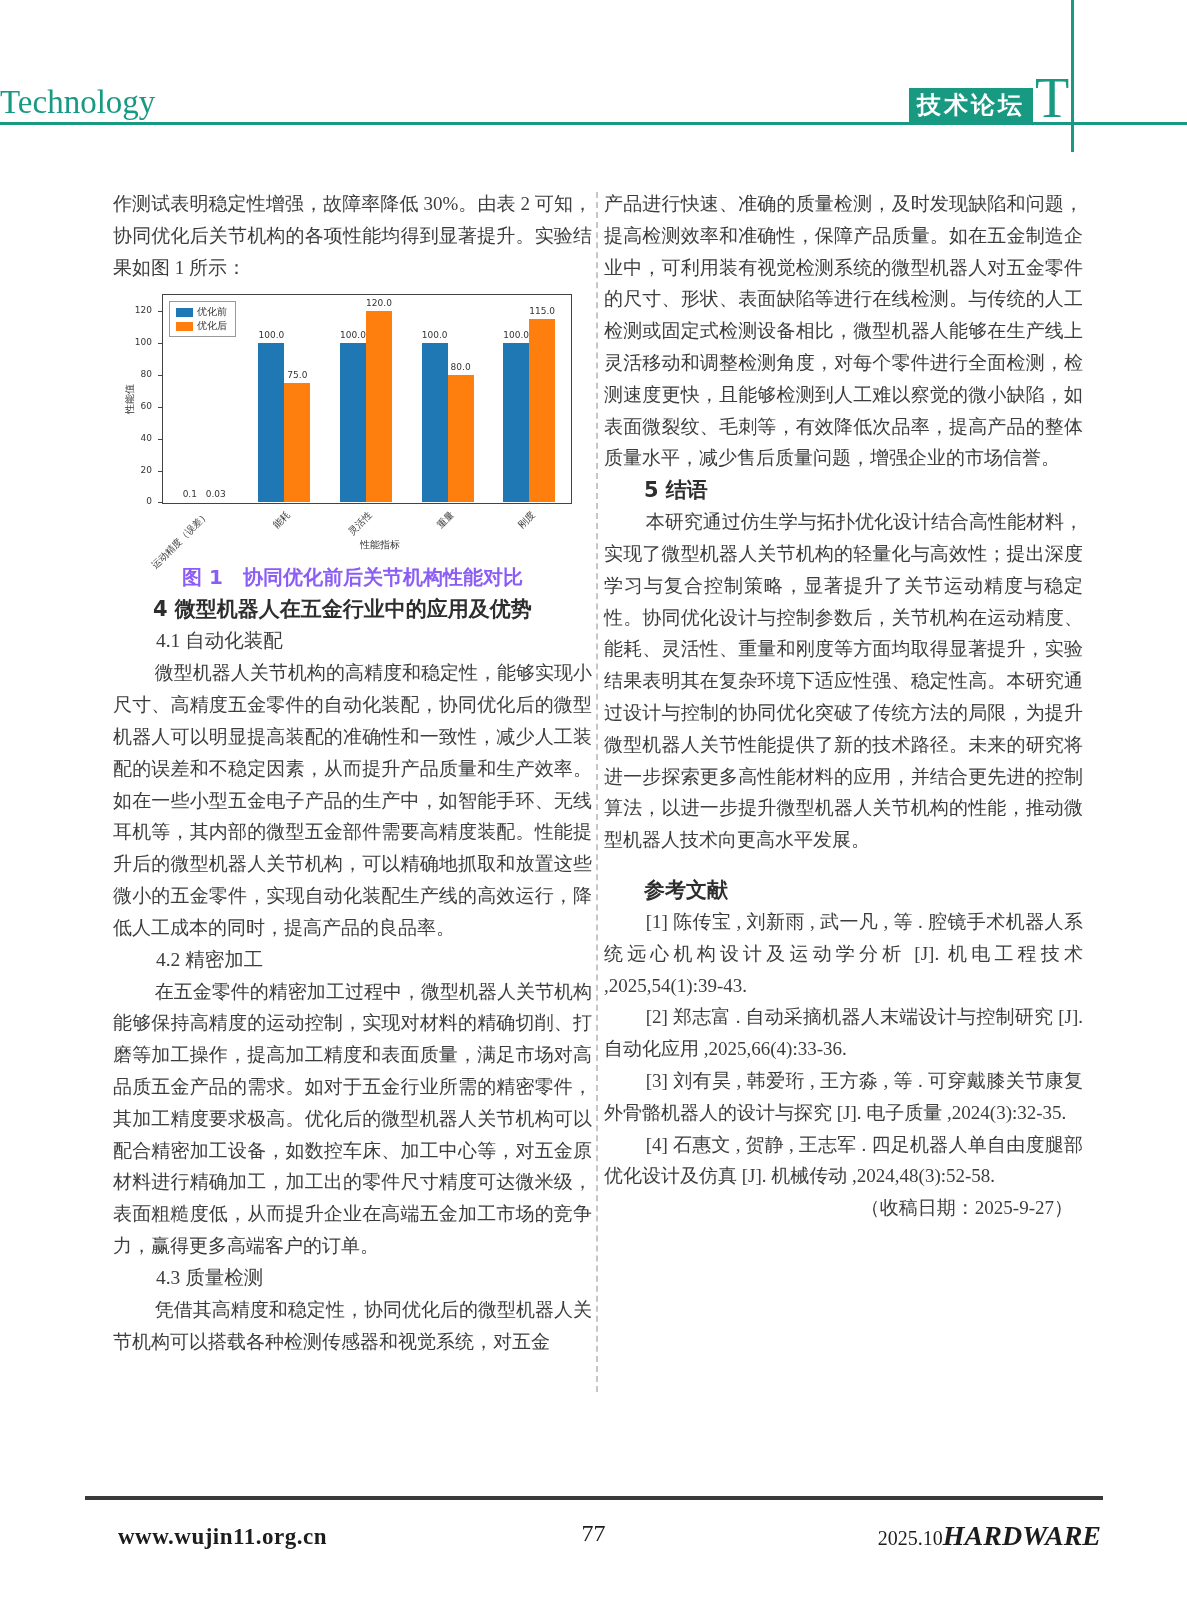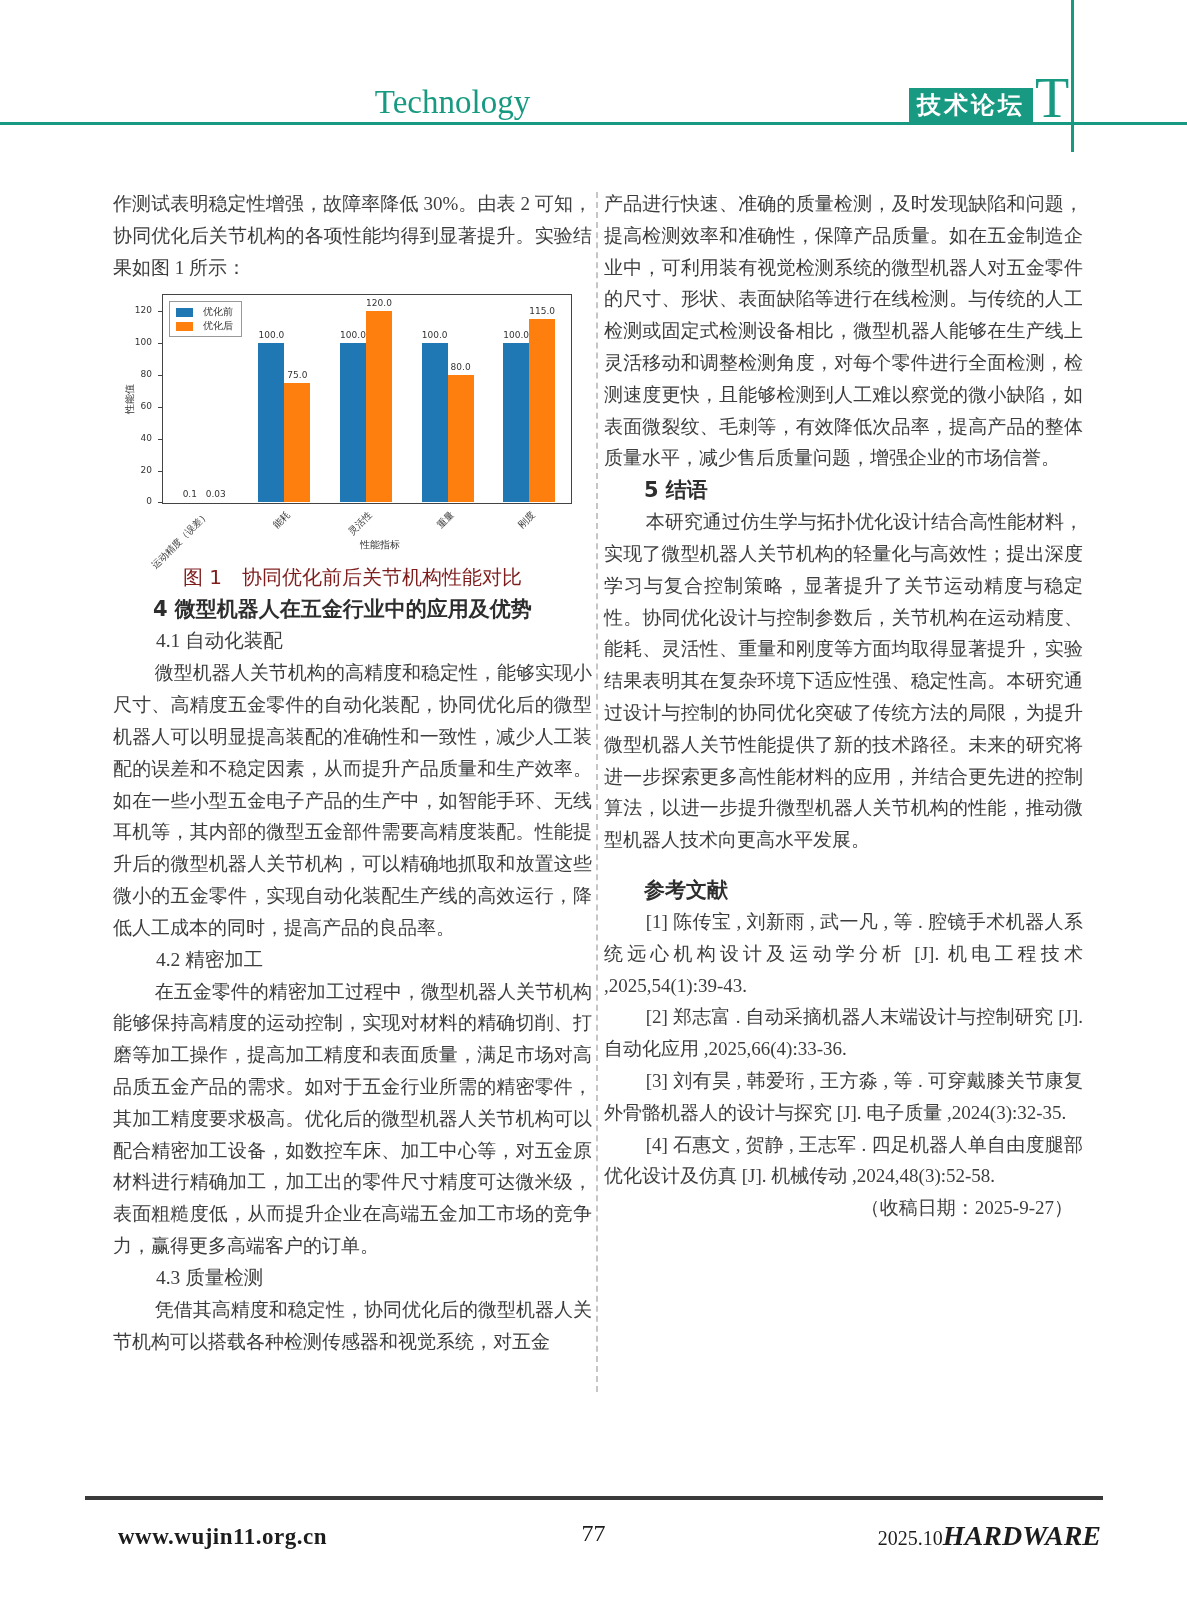--- a/index.html
+++ b/index.html
@@ -2,21 +2,21 @@
 <html><head>
 <meta charset="utf-8">
 <style>
   html,body{margin:0;padding:0;background:#e8e8e8;}
   .page{position:relative;width:1187px;height:1600px;background:#ffffff;margin:0 auto;
         font-family:"Liberation Serif", serif;color:#3d3d3d;overflow:hidden;}
 
   
   .header-rule-h{position:absolute;left:0;top:122px;width:1187px;height:3px;background:#189a82;}
   .header-rule-v{position:absolute;left:1071px;top:0;width:3px;height:152px;background:#189a82;}
-  .tech-label{position:absolute;left:0;top:84px;width:905px;text-align:center;
+  .tech-label{position:absolute;left:0;top:84px;width:905px;text-align:left;
               font-size:33px;color:#189a82;font-family:"Liberation Serif",serif;}
   .forum-box{position:absolute;left:909px;top:88px;width:124px;height:35px;background:#189a82;
              color:#ffffff;font-family:"DejaVu Sans",sans-serif;font-weight:bold;
              font-size:24px;line-height:35px;text-align:center;letter-spacing:3px;}
   .t-letter{position:absolute;left:1035px;top:70px;font-size:56px;line-height:56px;
             color:#189a82;font-family:"Liberation Serif",serif;}
 
   
   .col{position:absolute;top:188px;width:479px;}
   .col-left{left:113px;}
@@ -24,37 +24,37 @@
   .col-divider{position:absolute;left:596px;top:192px;height:1200px;width:0;
                border-left:2px dashed #c6c6c6;}
 
   .body-text{margin:0;font-size:19px;line-height:31.8px;text-align:justify;
              text-indent:2.2em;color:#3d3d3d;}
   .no-indent{text-indent:0;}
   .sec-h{margin:0;font-size:21px;line-height:32px;font-weight:bold;color:#2e2e2e;
          font-family:"DejaVu Sans",sans-serif;text-indent:1.9em;}
   .sub-h{margin:0;font-size:19.5px;line-height:32px;font-weight:normal;color:#3d3d3d;
          text-indent:2.2em;}
-  .caption{margin-top:4px;font-size:20px;line-height:32px;font-weight:normal;
-           font-family:"DejaVu Sans",sans-serif;color:#7f1d1d;text-align:center;}
+  .caption{margin-top:4px;font-size:20px;line-height:32px;font-weight:bold;
+           font-family:"DejaVu Sans",sans-serif;color:#8b5cf6;text-align:center;}
   .refs-h{margin-top:18px;}
   .received{text-align:right;text-indent:0;padding-right:10px;}
 
   
   .figure{position:relative;width:470px;height:268px;margin:6px 0 0 0;
           font-family:"DejaVu Sans",sans-serif;color:#333;}
   .plot{position:absolute;left:49px;top:5px;width:408px;height:208px;
         border:1px solid #444;background:#fff;box-sizing:content-box;}
   .ytick-label{position:absolute;text-align:right;font-size:9px;color:#333;}
   .ytick-mark{position:absolute;height:1px;width:4px;background:#444;}
   .bar{position:absolute;}
   .bar-label{position:absolute;font-size:9px;color:#333;text-align:center;white-space:nowrap;}
   .xtick-label{position:absolute;font-size:9.5px;color:#333;text-align:right;white-space:nowrap;}
   .chart-legend{position:absolute;border:1px solid #999;background:#fff;padding:3px 8px 3px 6px;}
-  .legend-row{display:flex;align-items:center;gap:10px;height:14px;}
+  .legend-row{display:flex;align-items:center;gap:4px;height:14px;}
   .legend-swatch{width:17px;height:9px;display:inline-block;}
   .legend-label{font-size:10px;color:#333;}
   .ylabel{position:absolute;font-size:10px;color:#333;transform:rotate(-90deg);
           transform-origin:center;white-space:nowrap;}
   .xlabel{position:absolute;font-size:10px;color:#333;text-align:center;}
 
   
   .footer-rule{position:absolute;left:85px;top:1496px;width:1018px;height:4px;background:#3a3a3a;}
   .footer-site{position:absolute;left:118px;top:1524px;font-size:23px;font-weight:bold;
                color:#1c1c1c;letter-spacing:0.5px;}

